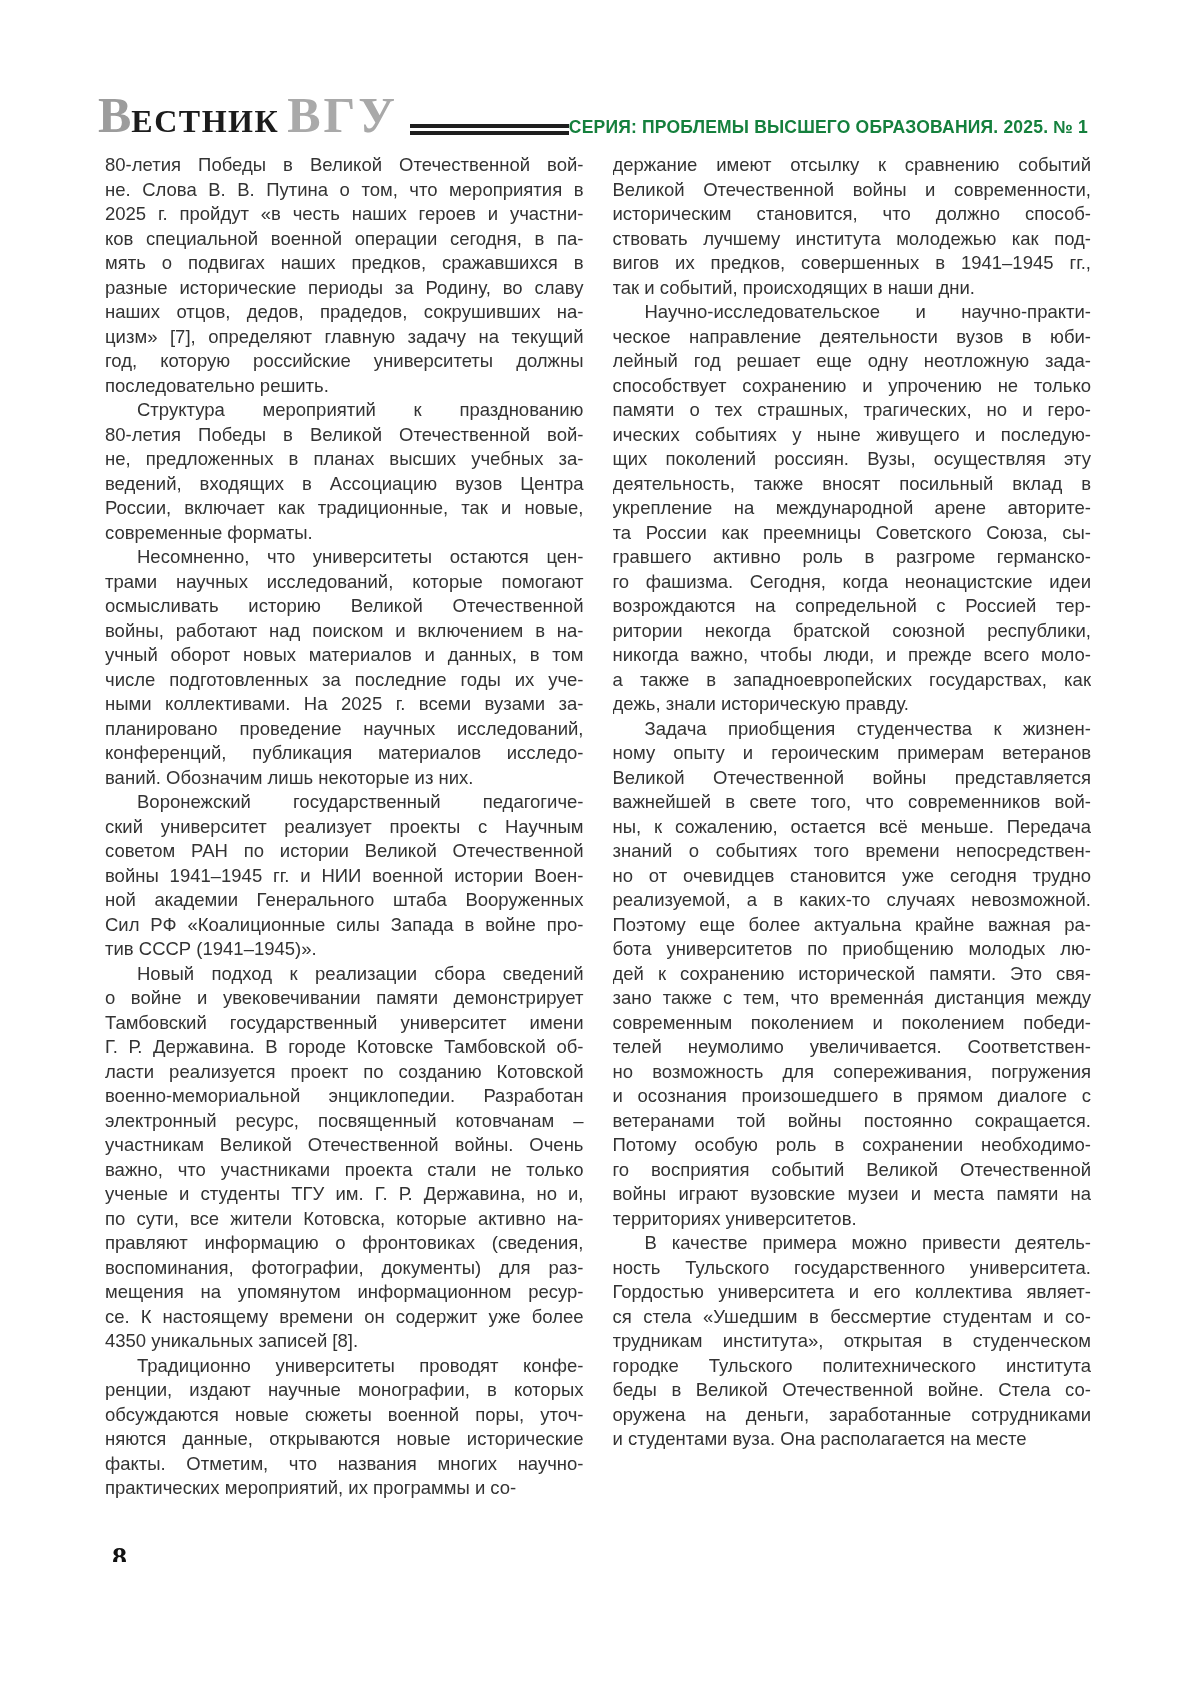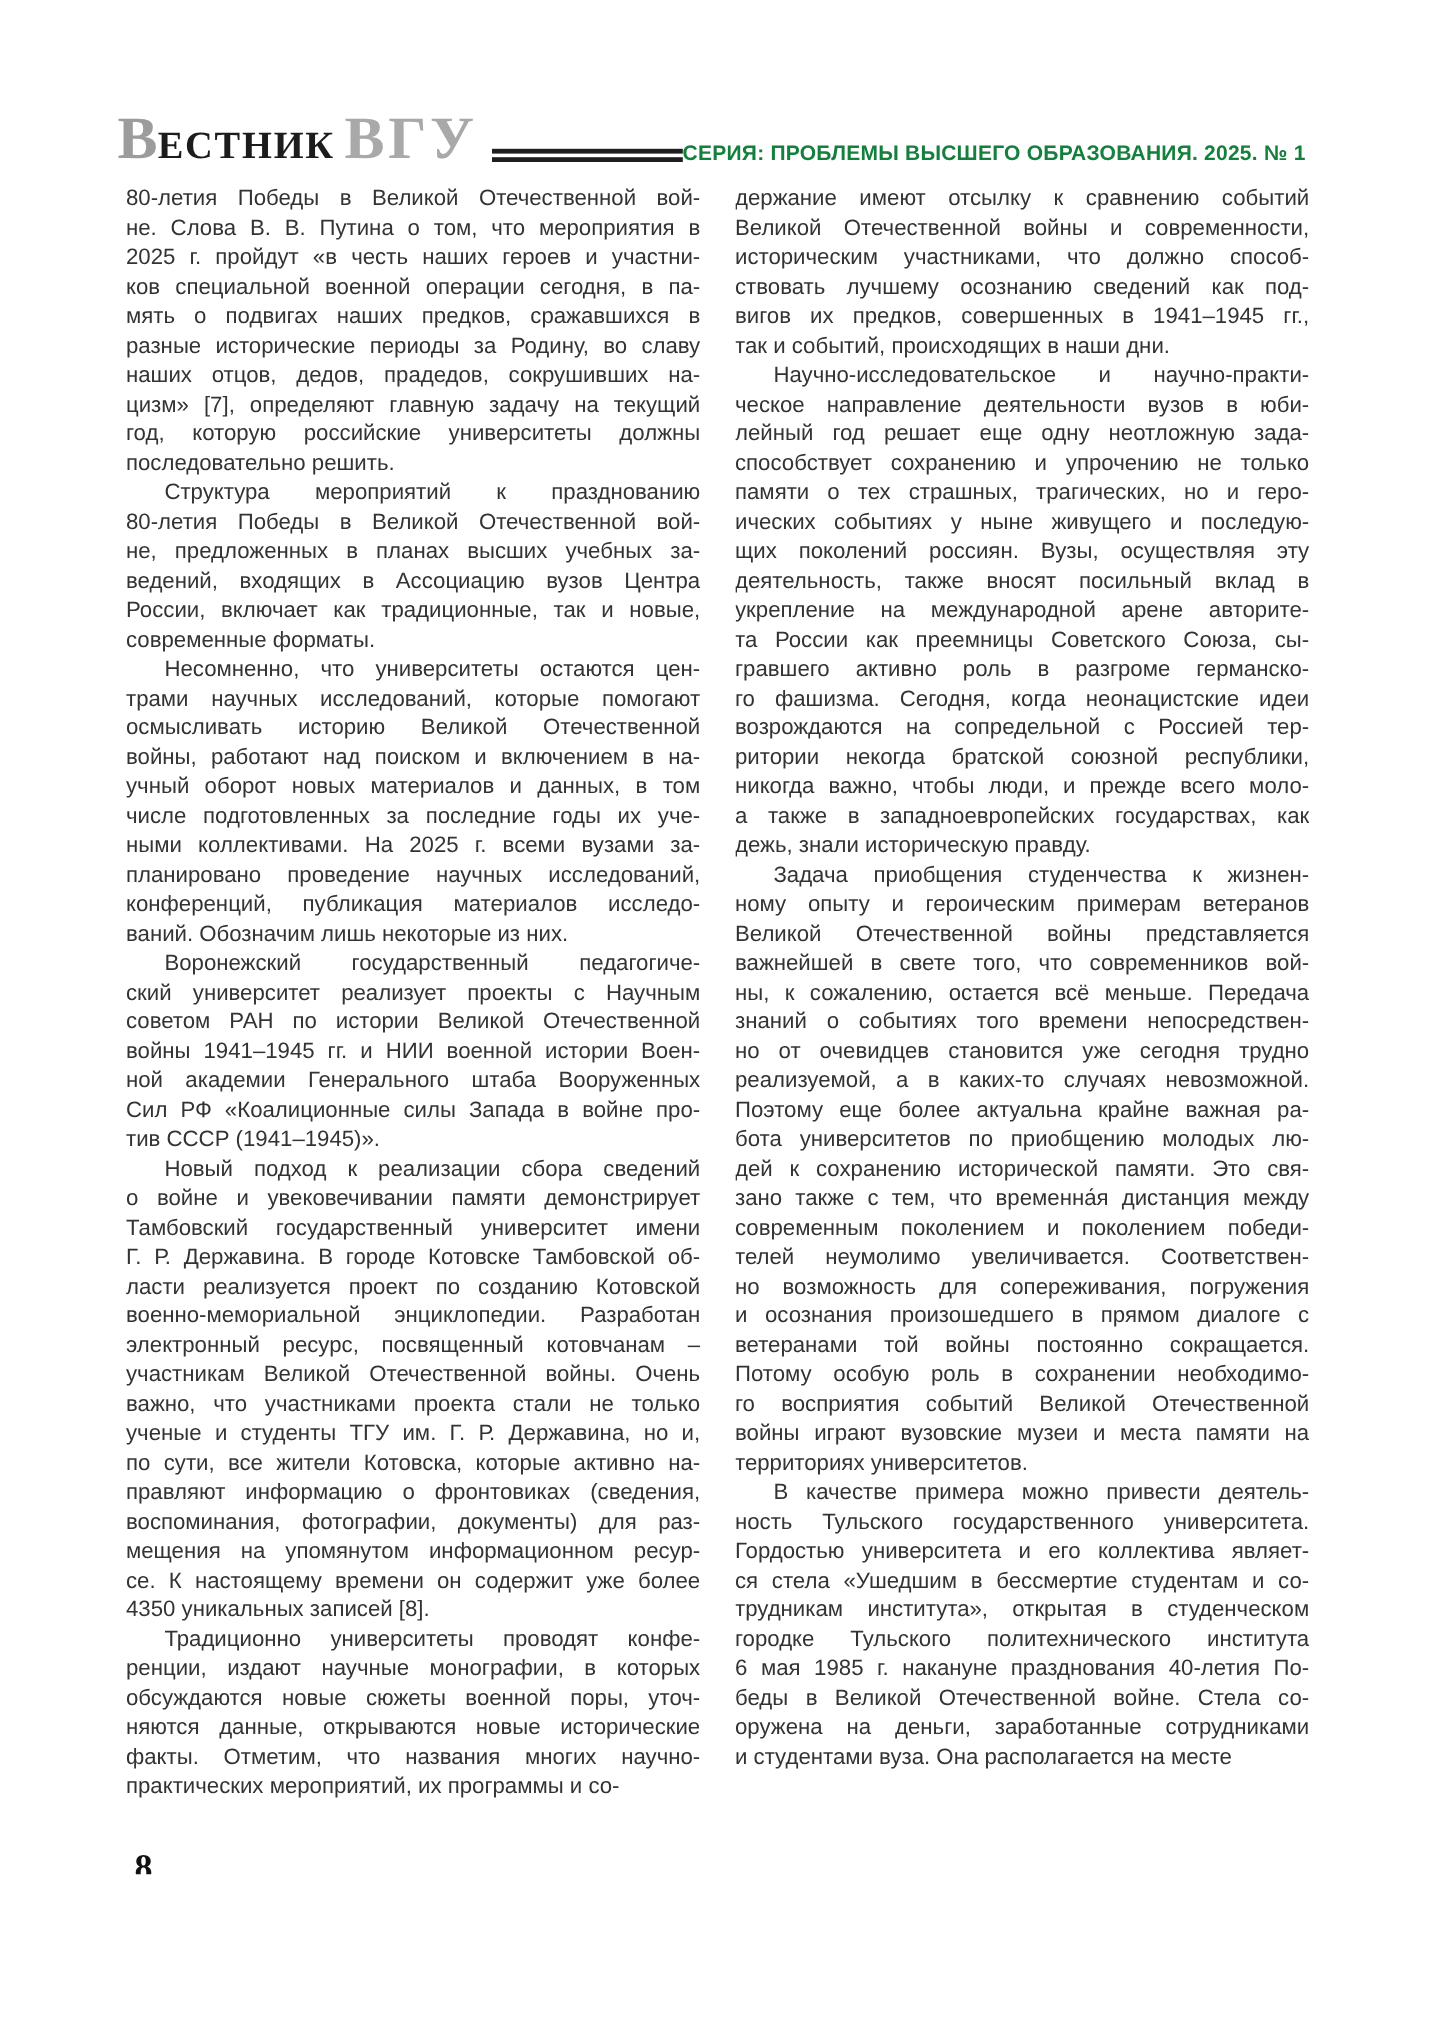--- a/index.html
+++ b/index.html
@@ -176,22 +176,22 @@
           <div class="line">обсуждаются новые сюжеты военной поры, уточ-</div>
           <div class="line">няются данные, открываются новые исторические</div>
           <div class="line">факты. Отметим, что названия многих научно-</div>
           <div class="line last">практических мероприятий, их программы и со-</div>
         </div>
       </section>
     <section class="col" id="col-right">
         <div class="para">
           <div class="line">держание имеют отсылку к сравнению событий</div>
           <div class="line">Великой Отечественной войны и современности,</div>
-          <div class="line">историческим участниками, что должно способ-</div>
-          <div class="line">ствовать лучшему осознанию сведений как под-</div>
+          <div class="line">историческим становится, что должно способ-</div>
+          <div class="line">ствовать лучшему института молодежью как под-</div>
           <div class="line">вигов их предков, совершенных в 1941–1945 гг.,</div>
           <div class="line last">так и событий, происходящих в наши дни.</div>
         </div>
         <div class="para">
           <div class="line indent">Научно-исследовательское и научно-практи-</div>
           <div class="line">ческое направление деятельности вузов в юби-</div>
           <div class="line">лейный год решает еще одну неотложную зада-</div>
           <div class="line">способствует сохранению и упрочению не только</div>
           <div class="line">памяти о тех страшных, трагических, но и геро-</div>
           <div class="line">ических событиях у ныне живущего и последую-</div>
@@ -230,21 +230,20 @@
           <div class="line">войны играют вузовские музеи и места памяти на</div>
           <div class="line last">территориях университетов.</div>
         </div>
         <div class="para">
           <div class="line indent">В качестве примера можно привести деятель-</div>
           <div class="line">ность Тульского государственного университета.</div>
           <div class="line">Гордостью университета и его коллектива являет-</div>
           <div class="line">ся стела «Ушедшим в бессмертие студентам и со-</div>
           <div class="line">трудникам института», открытая в студенческом</div>
           <div class="line">городке Тульского политехнического института</div>
-          <div class="line">6 мая 1985 г. накануне празднования 40-летия По-</div>
           <div class="line">беды в Великой Отечественной войне. Стела со-</div>
           <div class="line">оружена на деньги, заработанные сотрудниками</div>
           <div class="line last">и студентами вуза. Она располагается на месте</div>
         </div>
       </section>
   </main>
 
   <footer class="pagefoot">
     <span class="page-num">8</span>
     <span class="footer-rule"></span>

